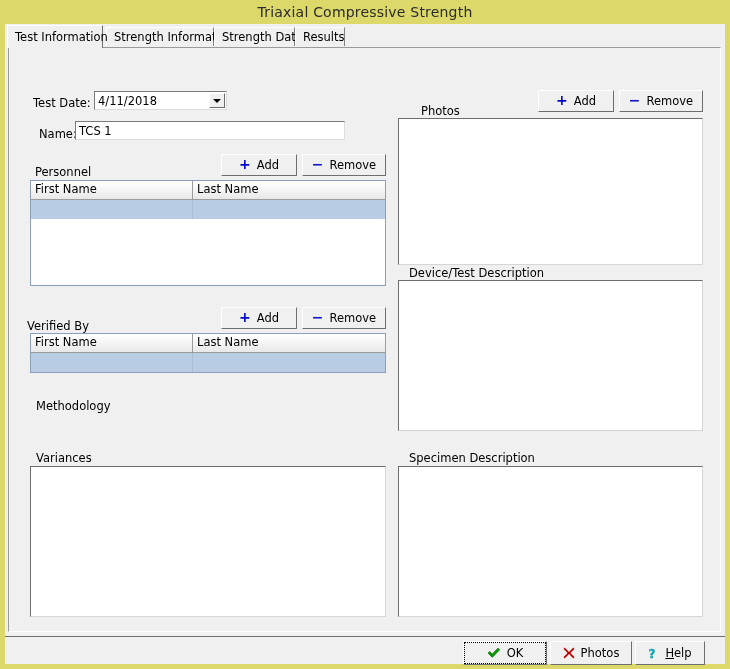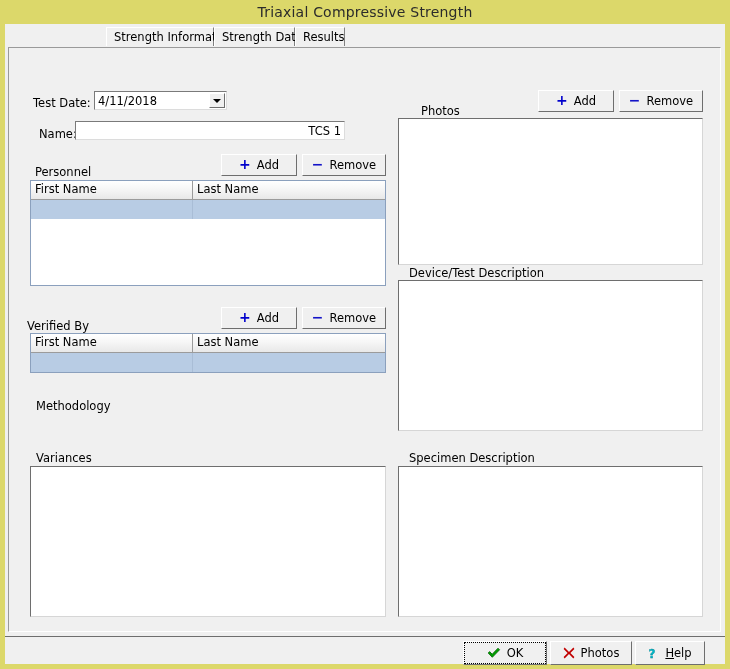--- a/index.html
+++ b/index.html
@@ -193,21 +193,20 @@
     border-top: 1px solid #7a7a7a;
     border-left: 1px solid #7a7a7a;
     border-right: 1px solid #dcdcdc;
     border-bottom: 1px solid #dcdcdc;
     box-sizing: border-box;
     font-size: 11.5px;
     color: #000;
     padding: 2px 3px;
     overflow: hidden;
     white-space: nowrap;
-    text-align: right;
   }
 
   
   .combo {
     position: absolute;
     background: #ffffff;
     border-top: 1px solid #7a7a7a;
     border-left: 1px solid #7a7a7a;
     border-right: 1px solid #dcdcdc;
     border-bottom: 1px solid #dcdcdc;
@@ -312,20 +311,23 @@
 </head>
 <body>
 
 <div id="window">
 
   <div id="titlebar">Triaxial Compressive Strength</div>
 
   <div id="client">
 
     <div id="tabstrip">
+      <div class="tab active" style="left:0px; width:96px;">
+        <span>Test Information</span>
+      </div>
       <div class="tab" style="left:99px; width:108px;">
         <span>Strength Information</span>
       </div>
       <div class="tab" style="left:207px; width:81px;">
         <span>Strength Data</span>
       </div>
       <div class="tab" style="left:288px; width:50px;">
         <span>Results</span>
       </div>
     </div>

